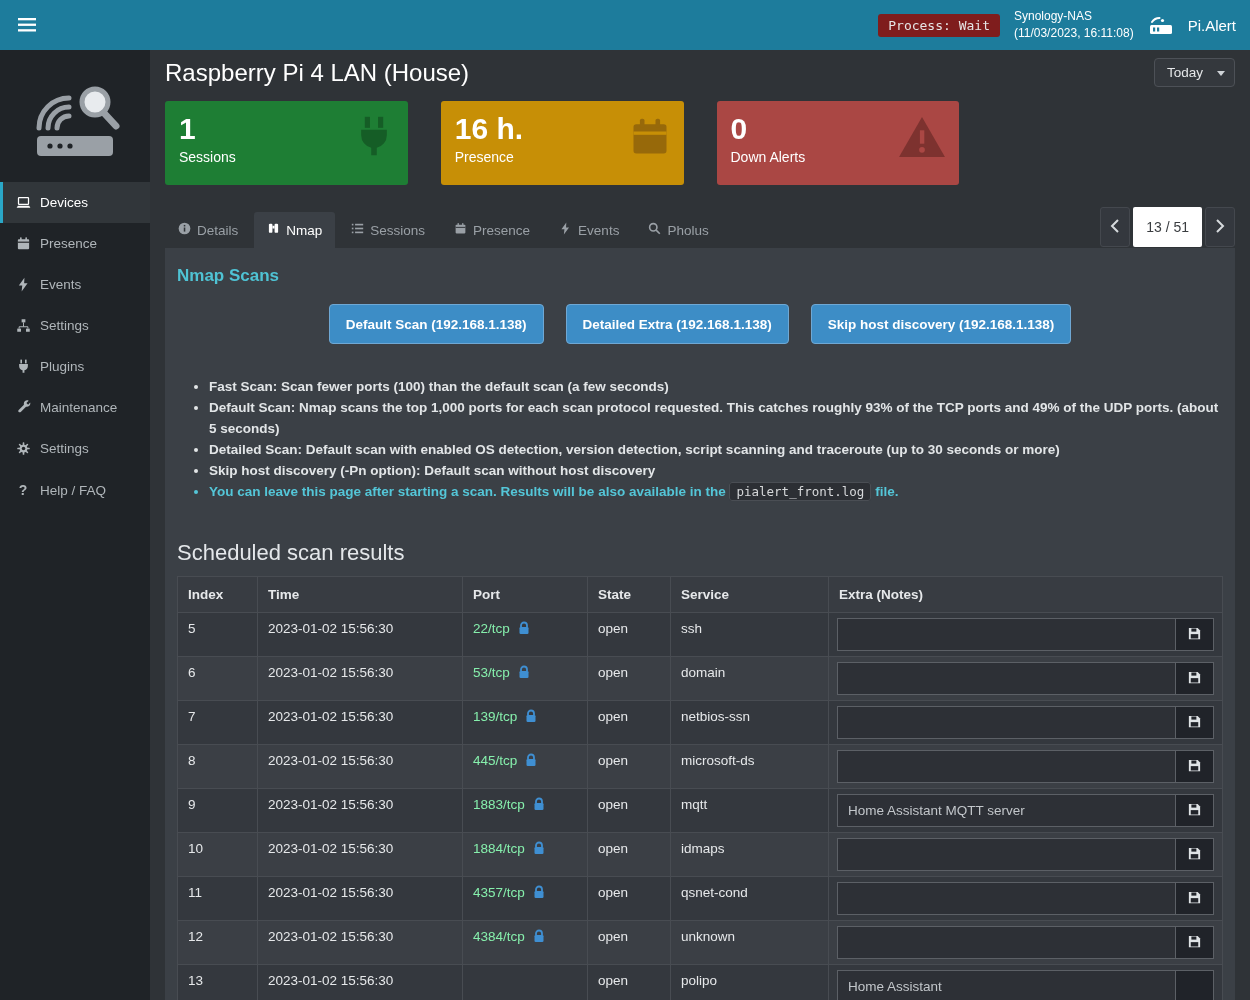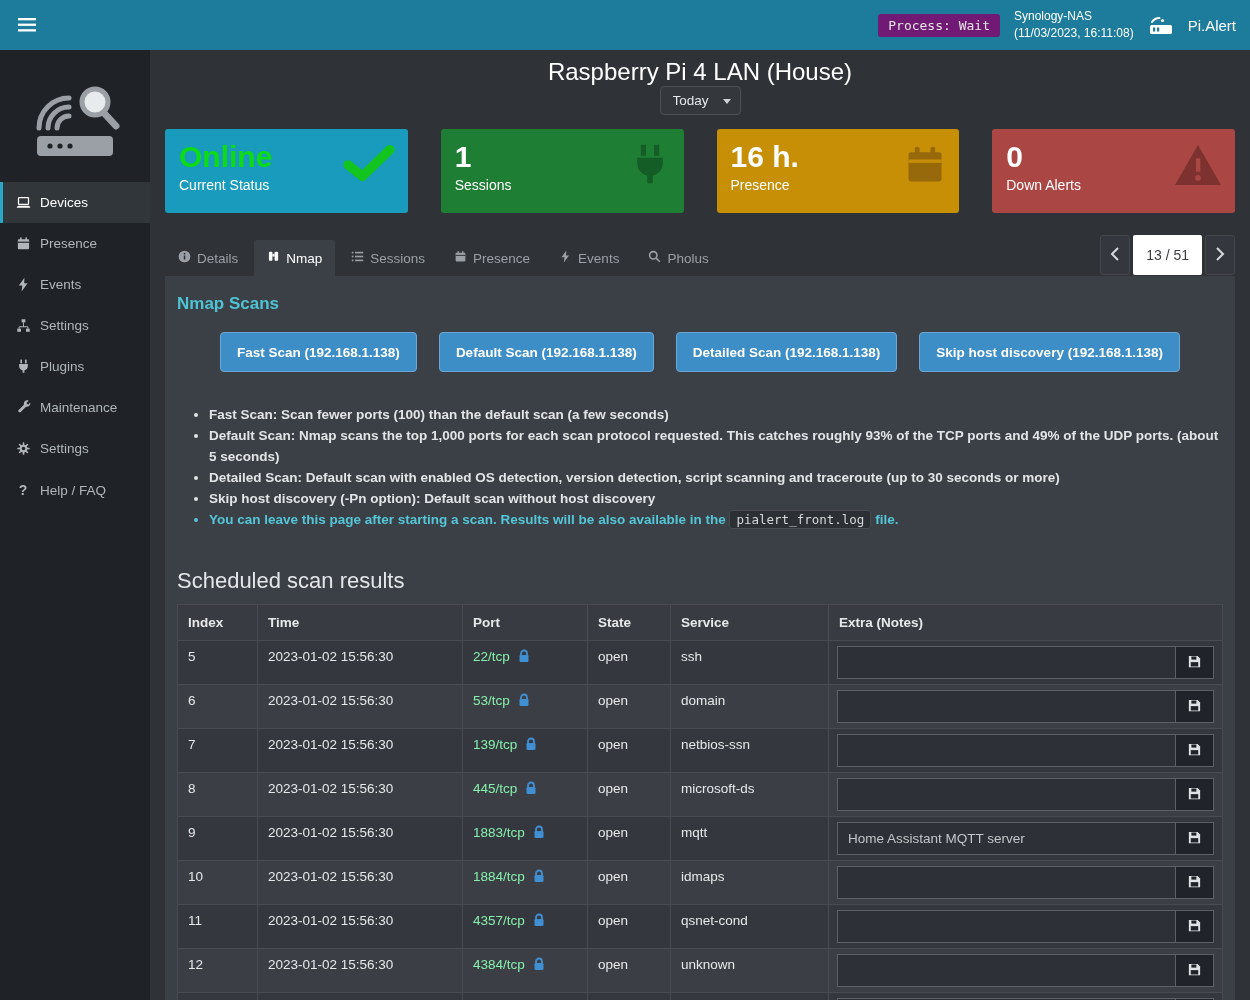--- a/index.html
+++ b/index.html
@@ -6,38 +6,38 @@
   html,body { width:1250px; height:1000px; overflow:hidden; background:#2f3337;
     font-family:"Liberation Sans","DejaVu Sans",sans-serif; }
 
   
   .header { position:fixed; top:0; left:0; width:1250px; height:50px; background:#1d7c9c; display:flex; z-index:20; }
   .logo { width:150px; height:50px; background:#15678a; color:#fff; display:flex; align-items:center; justify-content:center; font-size:20px; cursor:pointer; }
   .logo b { font-weight:bold; }
   .header-rest { flex:1; display:flex; align-items:center; padding:0 14px; }
   .hamburger { padding:6px 4px; cursor:pointer; display:inline-flex; }
   .header-right { margin-left:auto; display:flex; align-items:center; gap:14px; }
-  .process-badge { background:#701a75; color:#e6e6e6; font-family:"DejaVu Sans Mono","Liberation Mono",monospace;
+  .process-badge { background:#7f1d1d; color:#e6e6e6; font-family:"DejaVu Sans Mono","Liberation Mono",monospace;
     font-size:13px; padding:4px 10px; border-radius:3px; }
   .nas-info { color:#fff; font-size:12px; line-height:1.45; }
   .app-name { color:#fff; font-size:15px; }
   .nas-icon { display:inline-flex; }
 
   
   .sidebar { position:fixed; top:50px; left:0; width:150px; height:950px; background:#1f2327; }
   .side-logo { padding:26px 0 18px; display:flex; justify-content:center; }
   .side-item { display:flex; align-items:center; gap:9px; padding:13px 4px 13px 12px; color:#b0b6ba;
     font-size:13.5px; cursor:pointer; border-left:3px solid transparent; }
   .side-item .si-icon { display:inline-flex; width:16px; justify-content:center; }
   .side-item.active { background:#31363a; color:#fff; border-left-color:#2aa7c7; }
   .q-icon { font-weight:bold; font-size:14px; }
 
   
   .main { position:absolute; left:150px; top:50px; width:1100px; height:950px; padding:6px 15px 0; overflow:hidden; }
-  .title-row { display:flex; justify-content:space-between; align-items:center; margin:2px 0 14px;flex-direction:column; }
+  .title-row { display:flex; justify-content:space-between; align-items:center; margin:2px 0 14px; }
   .page-title { color:#fff; font-size:24px; font-weight:normal; }
   .select-wrap { position:relative; }
   .period-select { background:#34383d; color:#e6e8ea; border:1px solid #4d5157; border-radius:4px;
     padding:6px 30px 6px 12px; font-size:13.5px; appearance:none; -webkit-appearance:none; cursor:pointer; }
   .select-caret { position:absolute; right:10px; top:13px; width:0; height:0; border-left:4px solid transparent;
     border-right:4px solid transparent; border-top:5px solid #cfd3d7; pointer-events:none; }
 
   
   .cards { display:grid; grid-template-columns:repeat(4,1fr); gap:33px; }
   .card { border-radius:3px; height:84px; padding:11px 14px; position:relative; color:#fff; overflow:hidden; }
@@ -225,29 +225,20 @@
     <h1 class="page-title">Raspberry Pi 4 LAN (House)</h1>
     <div class="select-wrap">
       <select class="period-select">
         <option>Today</option>
       </select>
       <span class="select-caret"></span>
     </div>
   </div>
 
   <div class="cards">
-    <div class="card c-status">
-      <div class="value">Online</div>
-      <div class="label">Current Status</div>
-      <span class="card-icon">
-        <svg width="54" height="40" viewBox="0 0 56 42" fill="none" stroke="#14c41e" stroke-width="10" stroke-linecap="round" stroke-linejoin="round">
-            <path d="M6 23 L21 35 L50 7"></path>
-          </svg>
-      </span>
-    </div>
     <div class="card c-sessions">
       <div class="value">1</div>
       <div class="label">Sessions</div>
       <span class="card-icon">
         <svg viewBox="0 0 24 24" width="44" height="44" fill="#155d26">
             <rect x="7" y="1" width="2.8" height="6"></rect>
             <rect x="14.2" y="1" width="2.8" height="6"></rect>
             <path d="M5 8 h14 v3 a7 7 0 0 1 -5.5 6.8 V22 h-3 v-4.2 A7 7 0 0 1 5 11 z"></path>
           </svg>
       </span>
@@ -341,25 +332,24 @@
             </svg></span>
       </button>
     </div>
   </div>
 
   <section class="panel">
     <h2 class="nmap-heading">Nmap Scans</h2>
 
     <div class="scan-buttons">
 
-        <button class="scan-btn">Fast Scan (192.168.1.138)</button>
 
         <button class="scan-btn">Default Scan (192.168.1.138)</button>
 
-        <button class="scan-btn">Detailed Scan (192.168.1.138)</button>
+        <button class="scan-btn">Detailed Extra (192.168.1.138)</button>
 
         <button class="scan-btn">Skip host discovery (192.168.1.138)</button>
 
     </div>
 
     <ul class="scan-notes">
 
         <li>Fast Scan: Scan fewer ports (100) than the default scan (a few seconds)</li>
 
         <li>Default Scan: Nmap scans the top 1,000 ports for each scan protocol requested. This catches roughly 93% of the TCP ports and 49% of the UDP ports. (about 5 seconds)</li>

